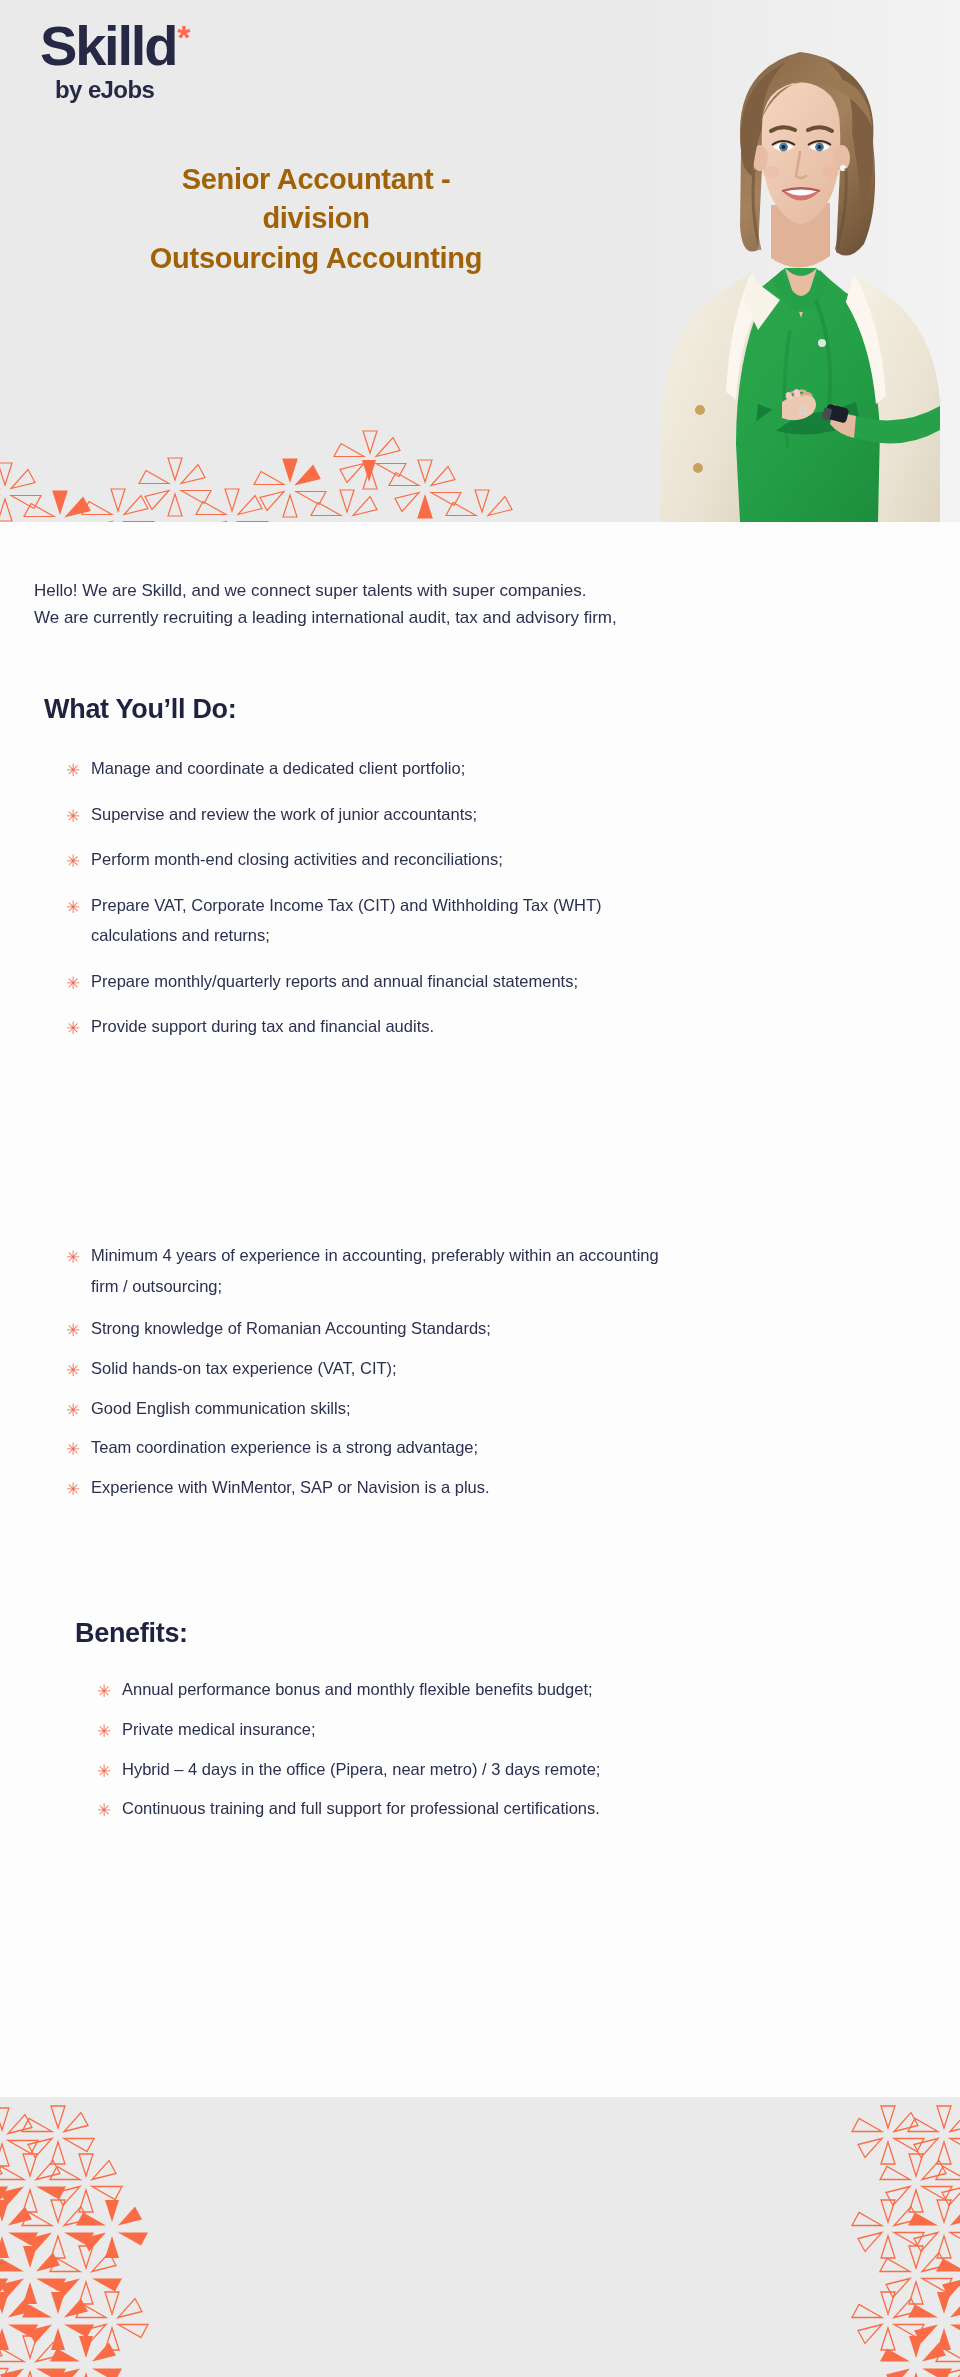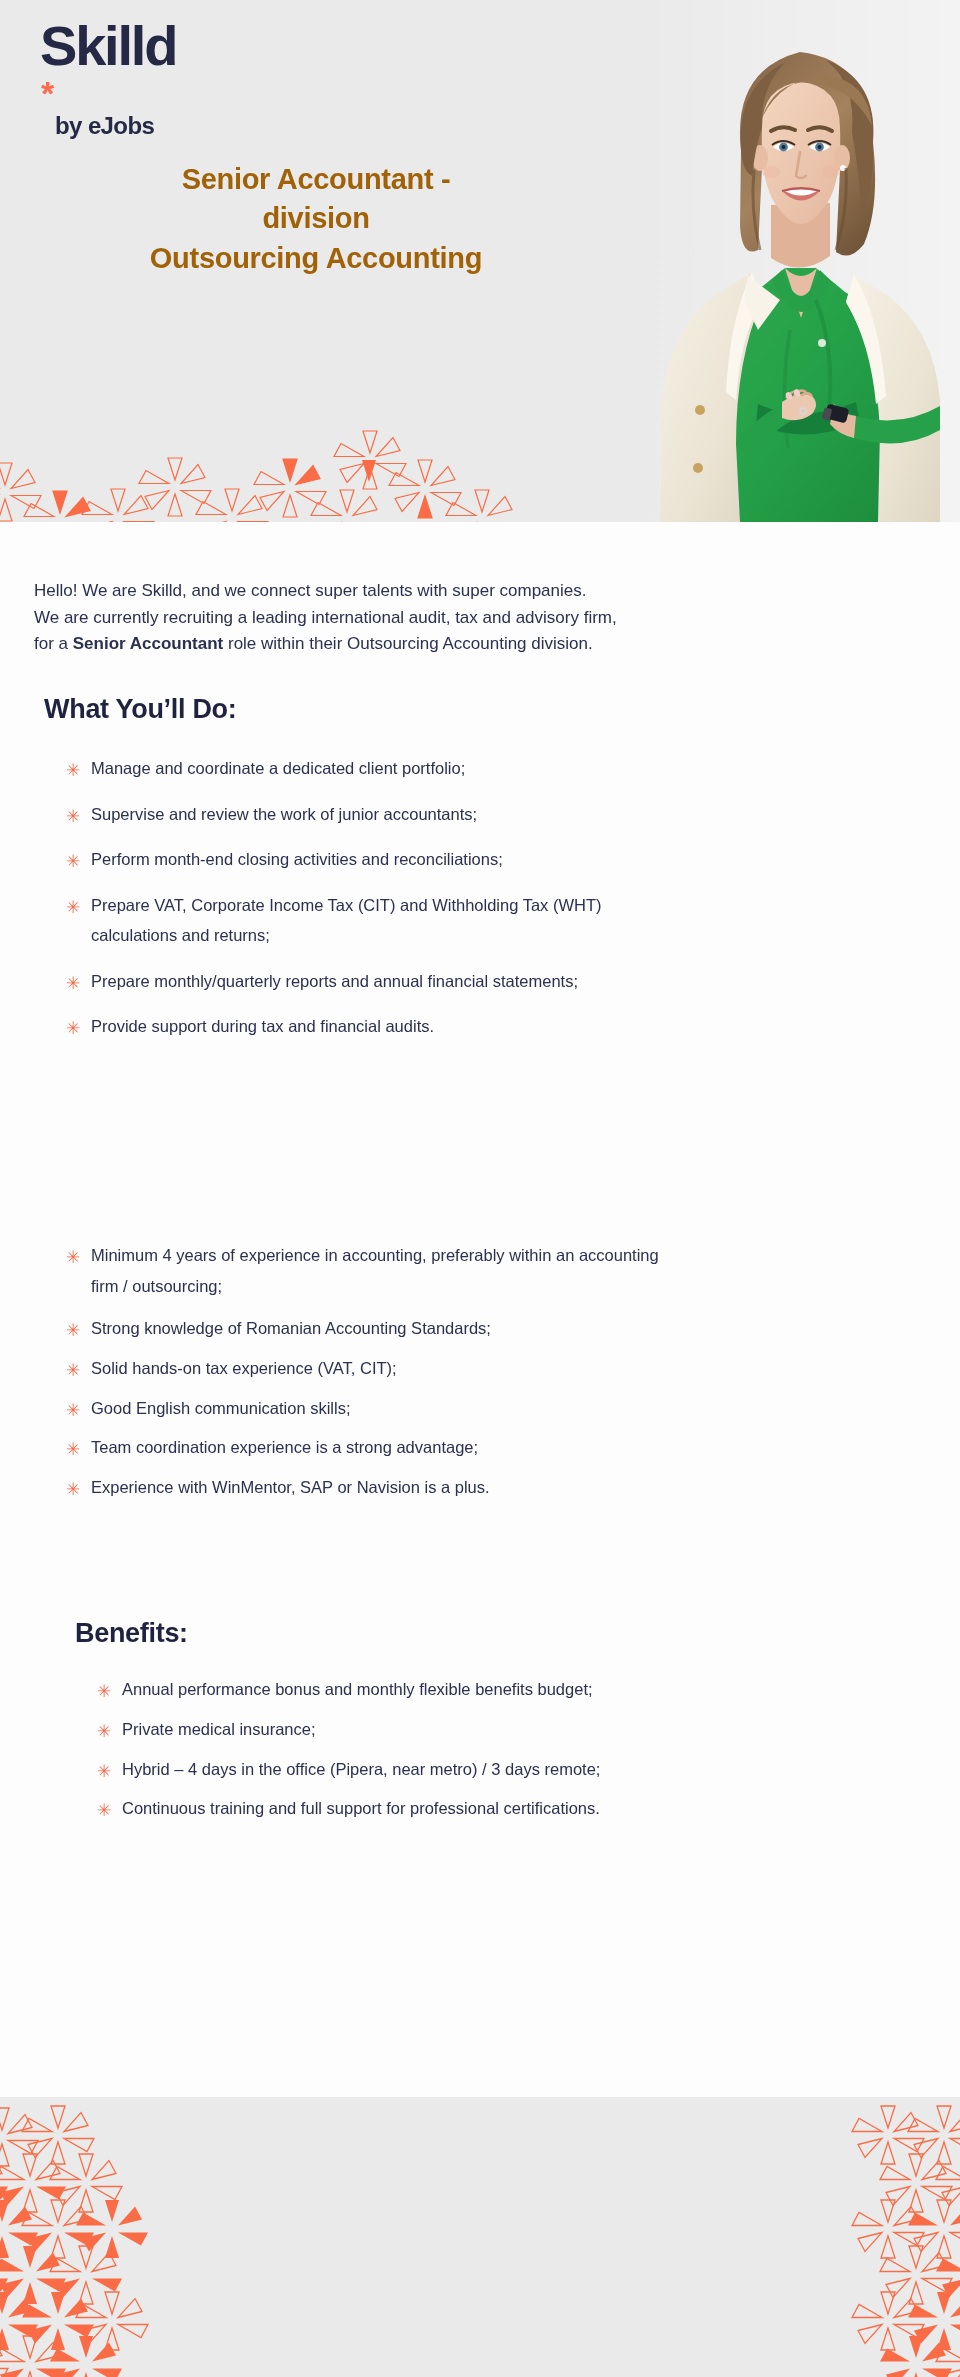--- a/index.html
+++ b/index.html
@@ -38,21 +38,20 @@
     z-index: 5;
   }
   .logo-wordmark {
     font-size: 56px;
     font-weight: 700;
     letter-spacing: -2.2px;
     color: #252945;
     line-height: 1;
     display: flex;
     align-items: flex-start;
-    flex-direction: column;
   }
   .logo-asterisk {
     color: #ff6a4d;
     font-size: 34px;
     line-height: 1;
     margin-left: 1px;
     margin-top: 2px;
     font-weight: 700;
   }
   .logo-sub {
@@ -351,21 +350,20 @@
         <path d="M425,104 l-7,22 l14,0 Z" fill="#fa6c45"></path>
       </svg>
     </div>
   </div>
 
   <div class="body-wrap">
 
     <div class="intro">
       <div class="line">Hello! We are Skilld, and we connect super talents with super companies.</div>
       <div class="line">We are currently recruiting a leading international audit, tax and advisory firm,</div>
-      <div class="line"><span>for a </span><span class="b">Senior Accountant</span><span> role within their Outsourcing Accounting division.</span></div>
     </div>
 
     <div class="section" style="top:172px;">
       <div class="section-title">What You’ll Do:</div>
       <ul class="bullets">
         <li><span class="ast">✳</span><span>Manage and coordinate a dedicated client portfolio;</span></li>
         <li><span class="ast">✳</span><span>Supervise and review the work of junior accountants;</span></li>
         <li><span class="ast">✳</span><span>Perform month-end closing activities and reconciliations;</span></li>
         <li style="max-width:620px;"><span class="ast">✳</span><span>Prepare VAT, Corporate Income Tax (CIT) and Withholding Tax (WHT) calculations and returns;</span></li>
         <li><span class="ast">✳</span><span>Prepare monthly/quarterly reports and annual financial statements;</span></li>

